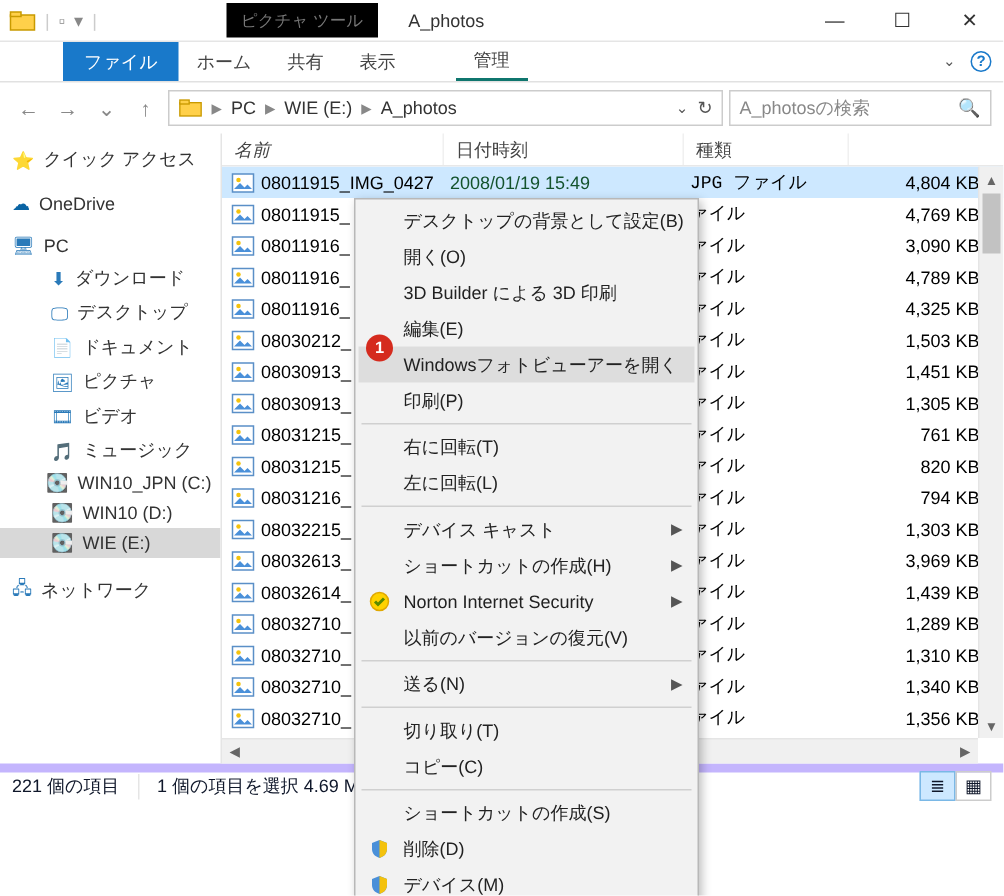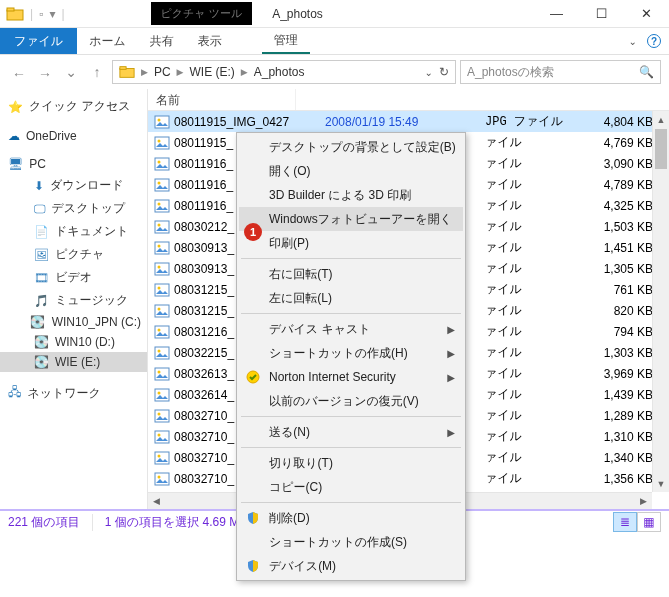--- a/index.html
+++ b/index.html
@@ -11,73 +11,73 @@
 .qat .folder-icon { width: 18px; height: 18px; }
 .qat .sep { color: #ccc; }
 .title-ctx { display: flex; align-items: center; margin-left: 80px; }
 .ctx-tab { background: #000000; padding: 4px 10px; color: #777; font-size: 11px; }
 .title-text { margin-left: 20px; color: #333; }
 .win-controls { margin-left: auto; display: flex; }
 .win-controls div { width: 45px; height: 28px; display: flex; align-items: center; justify-content: center; color: #333; font-size: 13px; }
 
 
 .ribbon { height: 27px; display: flex; align-items: stretch; border-bottom: 1px solid #e1e1e1; }
-.ribbon .file-tab { background: #1979ca; color: #fff; padding: 0 14px; display: flex; align-items: center; }
+.ribbon .file-tab { background: #1979ca; color: #fff; padding: 0 14px; display: flex; align-items: center; margin-left: 42px; }
 .ribbon .tab { padding: 0 12px; display: flex; align-items: center; color: #444; }
 .ribbon .ctx-mgmt { margin-left: 28px; border-bottom: 2px solid #0f766e; }
 .ribbon .right { margin-left: auto; display: flex; align-items: center; padding-right: 8px; gap: 10px; color: #555; }
 .chev { font-size: 10px; }
 .help-q { color: #1979ca; font-weight: bold; border: 1px solid #1979ca; border-radius: 50%; width: 14px; height: 14px; display: inline-flex; align-items: center; justify-content: center; font-size: 10px; }
 
 
 .navrow { height: 34px; display: flex; align-items: center; padding: 4px 8px; gap: 4px; }
 .nav-btn { width: 22px; height: 22px; display: flex; align-items: center; justify-content: center; color: #888; font-size: 14px; }
 .addressbar { flex: 1; height: 24px; border: 1px solid #ccc; display: flex; align-items: center; padding: 0 2px; gap: 0; }
 .addressbar .crumb { padding: 0 4px; color: #333; display: flex; align-items: center; gap: 2px; }
 .addressbar .csep { color: #888; font-size: 9px; padding: 0 2px; }
 .addr-right { margin-left: auto; display: flex; align-items: center; gap: 6px; padding-right: 4px; color: #555; }
-.searchbox { width: 201px; height: 24px; border: 1px solid #ccc; display: flex; align-items: center; padding: 0 6px; color: #888; gap: 6px; }
+.searchbox { width: 175px; height: 24px; border: 1px solid #ccc; display: flex; align-items: center; padding: 0 6px; color: #888; gap: 6px; }
 
 
 .split { display: flex; height: 420px; }
 .navpane { width: 148px; border-right: 1px solid #e5e5e5; padding: 6px 0; overflow: hidden; }
 .navitem { display: flex; align-items: center; gap: 6px; padding: 3px 6px 3px 18px; color: #333; white-space: nowrap; }
 .navitem.root { padding-left: 8px; font-weight: normal; }
 .navitem.sel { background: #d8d8d8; }
 .navspacer { height: 8px; }
 .exp { width: 10px; color: #888; font-size: 9px; display: inline-block; }
 
 .content { flex: 1; display: flex; flex-direction: column; position: relative; }
 .cols { display: flex; height: 22px; border-bottom: 1px solid #e8e8e8; color: #444; }
 .cols div { padding: 3px 8px; border-right: 1px solid #f0f0f0; }
-.c-name { width: 148px; }
+.c-name { width: 148px; font-style: italic; }
 .c-date { width: 160px; }
 .c-type { width: 110px; }
 .c-size { flex: 1; text-align: left; }
 
 .rows { flex: 1; overflow: hidden; position: relative; }
 .row { display: flex; align-items: center; height: 21px; padding-left: 6px; }
 .row.sel { background: #cde8ff; }
 .row .ficon { width: 16px; height: 16px; margin-right: 4px; }
 .row .fname { width: 126px; white-space: nowrap; overflow: hidden; }
-.row .fdate { width: 160px; color: #1d4ed8; white-space: nowrap; overflow: hidden; margin-left: 25px; }
+.row .fdate { width: 160px; color: #14532d; white-space: nowrap; overflow: hidden; }
 .row .ftype { width: 110px; white-space: nowrap; overflow: hidden; font-family: Liberation Mono, monospace; }
 .row .fsize { flex: 1; text-align: right; padding-right: 16px; white-space: nowrap; }
 
 .vscroll { position: absolute; right: 0; top: 0; bottom: 0; width: 17px; background: #f0f0f0; border-left: 1px solid #e5e5e5; }
 .vscroll .thumb { position: absolute; left: 2px; right: 2px; top: 18px; height: 40px; background: #c2c2c2; }
 .vscroll .arr { position: absolute; left: 0; right: 0; height: 17px; display: flex; align-items: center; justify-content: center; color: #666; font-size: 9px; }
 .vscroll .arr.top { top: 0; } .vscroll .arr.bot { bottom: 0; }
 
 .hscroll { height: 17px; background: #f0f0f0; border-top: 1px solid #e5e5e5; margin-right: 17px; position: relative; }
 .hscroll .arr { position: absolute; top: 0; bottom: 0; width: 17px; display: flex; align-items: center; justify-content: center; color: #666; font-size: 9px; }
 .hscroll .arr.l { left: 0; } .hscroll .arr.r { right: 0; }
 
 
-.status { height: 24px; border-top: 2px solid #c4b5fd; display: flex; align-items: center; padding: 0 8px; color: #6d28d9; }
+.status { height: 24px; border-top: 6px solid #c4b5fd; display: flex; align-items: center; padding: 0 8px; color: #0f172a; }
 .status .seg { padding-right: 12px; border-right: 1px solid #e5e5e5; margin-right: 12px; }
 .status .views { margin-left: auto; display: flex; gap: 0; }
 .status .vbtn { width: 24px; height: 20px; border: 1px solid #ccc; display: flex; align-items: center; justify-content: center; }
 .status .vbtn.active { background: #cde8ff; border-color: #7ab8e6; }
 
 
 .ctxmenu { position: absolute; left: 236px; top: 132px; width: 230px; background: #f2f2f2; border: 1px solid #b8b8b8; box-shadow: 2px 2px 6px rgba(0,0,0,0.25); padding: 2px; z-index: 50; }
 .ctxmenu .mi { display: flex; align-items: center; height: 24px; padding: 0 24px 0 30px; position: relative; color: #222; white-space: nowrap; }
 .ctxmenu .mi.hl { background: #ddd; }
 .ctxmenu .mi .arrow { position: absolute; right: 8px; color: #555; font-size: 10px; }
@@ -220,20 +220,22 @@
     <div class="navspacer"></div>
     <div class="navitem root">
         <span style="color:#2a7ab9;">🖧</span>
         <span>ネットワーク</span>
       </div>
   </div>
 
   <div class="content">
     <div class="cols">
       <div class="c-name">名前</div>
+      <div class="c-date">日付時刻</div>
+      <div class="c-type">種類</div>
     </div>
     <div class="rows" id="rows">
       <div class="row sel">
           <span class="ficon">
             <svg width="16" height="16" viewBox="0 0 16 16">
               <rect x="1" y="2" width="14" height="12" fill="#fff" stroke="#5a8fc7"></rect>
               <circle cx="5" cy="6" r="1.5" fill="#f4c20d"></circle>
               <path d="M2 12 L6 8 L9 11 L11 9 L14 12 Z" fill="#4a90d9"></path>
             </svg>
           </span>
@@ -487,20 +489,23 @@
 
 <div class="ctxmenu">
   <div class="mi">
       <span>デスクトップの背景として設定(B)</span>
     </div>
   <div class="mi">
       <span>開く(O)</span>
     </div>
   <div class="mi">
       <span>3D Builder による 3D 印刷</span>
+    </div>
+  <div class="mi">
+      <span>編集(E)</span>
     </div>
   <div class="mi hl">
       <span>Windowsフォトビューアーを開く</span>
     </div>
   <div class="mi">
       <span>印刷(P)</span>
     </div>
   <div class="msep"></div>
   <div class="mi">
       <span>右に回転(T)</span>
@@ -537,32 +542,32 @@
     </div>
   <div class="msep"></div>
   <div class="mi">
       <span>切り取り(T)</span>
     </div>
   <div class="mi">
       <span>コピー(C)</span>
     </div>
   <div class="msep"></div>
   <div class="mi">
+      <span>ショートカットの作成(S)</span>
+    </div>
+  <div class="mi">
       <span class="micon">
         <svg width="14" height="14" viewBox="0 0 14 14">
           <path d="M7 1 L12 3 V7 C12 10 10 12 7 13 C4 12 2 10 2 7 V3 Z" fill="#4a90d9"></path>
           <path d="M7 1 L12 3 V7 C12 10 10 12 7 13 V1 Z" fill="#f4c20d"></path>
         </svg>
       </span>
       <span>削除(D)</span>
     </div>
   <div class="mi">
-      <span>ショートカットの作成(S)</span>
-    </div>
-  <div class="mi">
       <span class="micon">
         <svg width="14" height="14" viewBox="0 0 14 14">
           <path d="M7 1 L12 3 V7 C12 10 10 12 7 13 C4 12 2 10 2 7 V3 Z" fill="#4a90d9"></path>
           <path d="M7 1 L12 3 V7 C12 10 10 12 7 13 V1 Z" fill="#f4c20d"></path>
         </svg>
       </span>
       <span>デバイス(M)</span>
     </div>
 
 </div>

